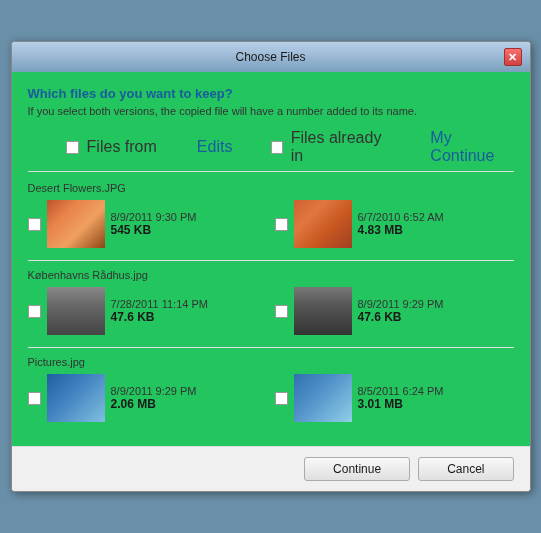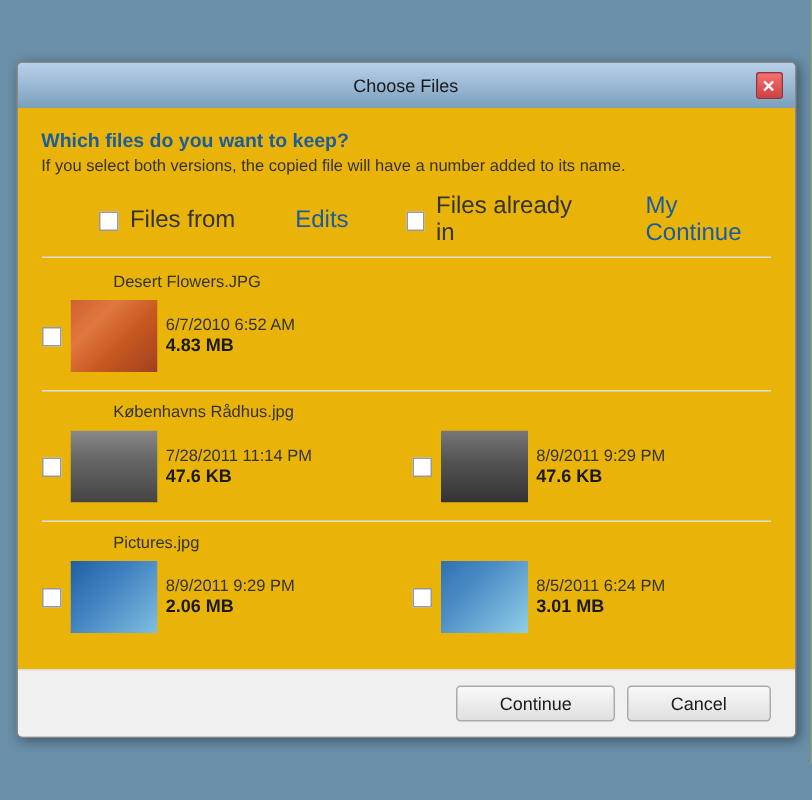--- a/index.html
+++ b/index.html
@@ -45,21 +45,21 @@
       color: white;
       font-size: 11px;
       display: flex;
       align-items: center;
       justify-content: center;
       cursor: pointer;
       font-weight: bold;
     }
     .content {
       padding: 14px 16px 12px;
-      background: #eab308;
+      background: #22c55e;
     }
     .main-question {
       color: #1a5c9e;
       font-size: 13px;
       font-weight: bold;
       margin-bottom: 4px;
     }
     .sub-text {
       color: #333;
       font-size: 11px;
@@ -93,21 +93,20 @@
       display: inline-block;
       margin-right: 4px;
     }
     .file-group {
       margin-bottom: 12px;
     }
     .file-name {
       font-size: 11px;
       color: #333;
       margin-bottom: 6px;
-      margin-left: 48px;
     }
     .file-row {
       display: flex;
       gap: 8px;
     }
     .file-version {
       flex: 1;
       display: flex;
       align-items: center;
       gap: 6px;
@@ -226,20 +225,30 @@
       </div>
     </div>
 
     <div id="file-groups-container">
     <div class="file-group">
           <div class="file-name">Desert Flowers.JPG</div>
           <div class="file-row">
             <div class="file-version">
               <span class="version-checkbox"></span>
               <div class="thumbnail">
+                <div class="thumb-flowers-left"></div>
+              </div>
+              <div class="version-info">
+                <div class="version-date">8/9/2011 9:30 PM</div>
+                <div class="version-size">545 KB</div>
+              </div>
+            </div>
+            <div class="file-version">
+              <span class="version-checkbox"></span>
+              <div class="thumbnail">
                 <div class="thumb-flowers-right"></div>
               </div>
               <div class="version-info">
                 <div class="version-date">6/7/2010 6:52 AM</div>
                 <div class="version-size">4.83 MB</div>
               </div>
             </div>
           </div>
         </div>
         <div class="file-group">

